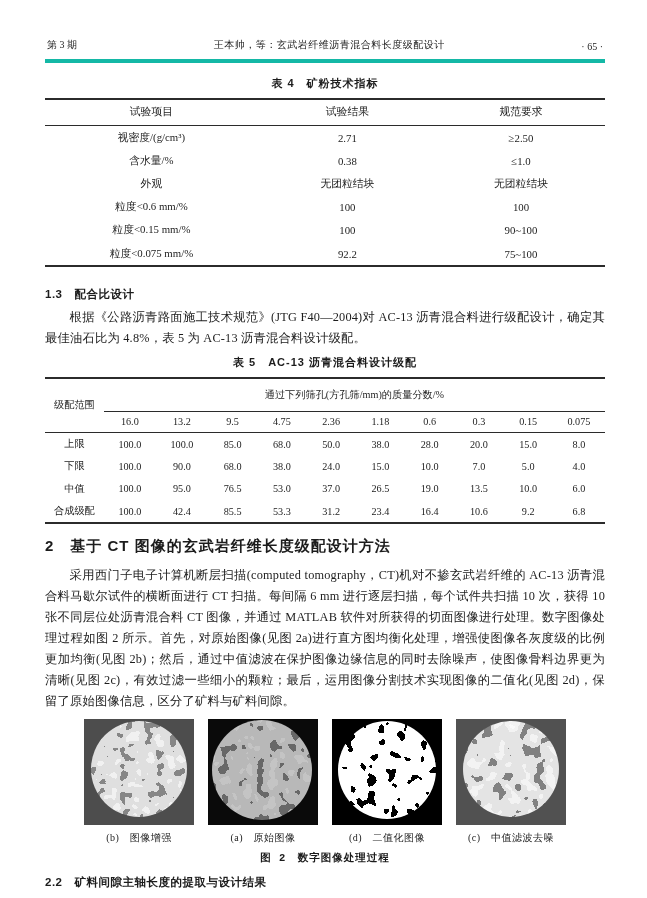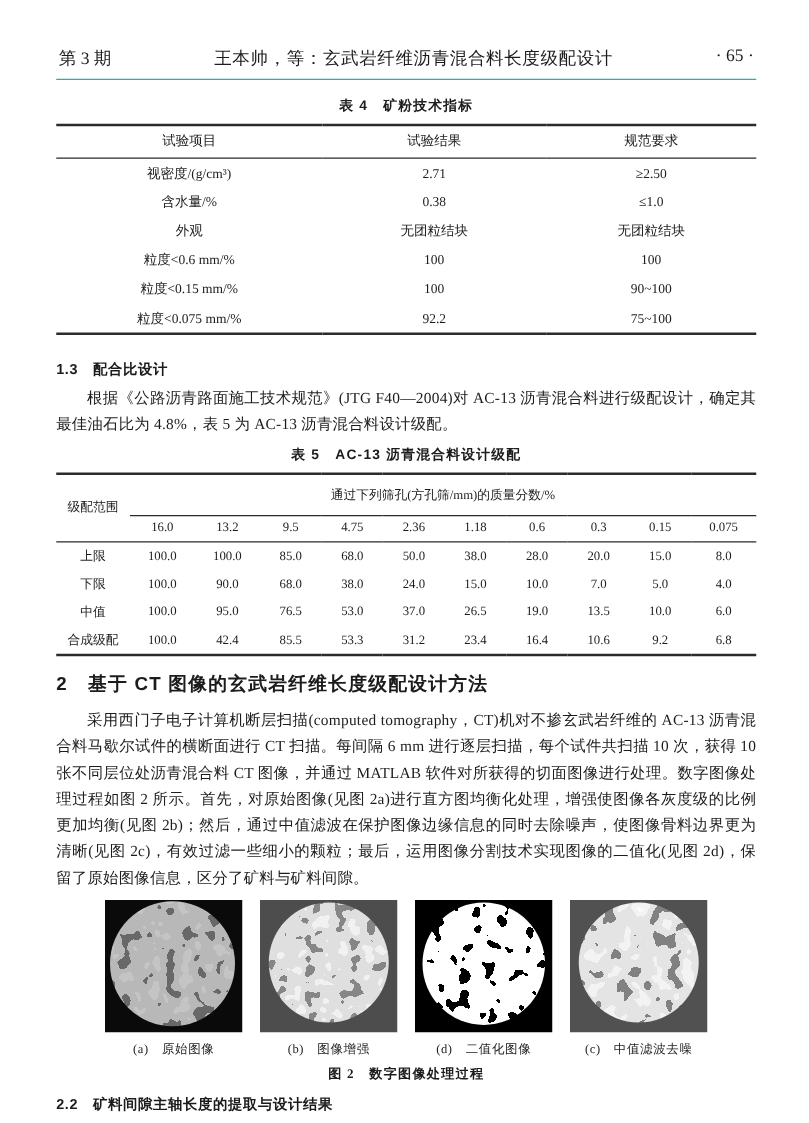--- a/index.html
+++ b/index.html
@@ -4,22 +4,22 @@
 <style>
   html,body{margin:0;padding:0;}
   body{
     width:647px;height:898px;background:#ffffff;overflow:hidden;
     font-family:"Liberation Serif","DejaVu Serif",serif;color:#1c1c1c;
   }
   .page{padding:38px 42px 0 45px;}
 
   
   .runhead{
-    display:flex;justify-content:space-between;
-    font-size:14px;padding:0 2px 7px 2px;border-bottom:1px solid #14b8a6;
+    display:flex;justify-content:space-between;align-items:flex-end;
+    font-size:10px;padding:0 2px 7px 2px;border-bottom:4px solid #14b8a6;
   }
   .runhead .mid{letter-spacing:.5px;}
 
   
   .tb-caption{
     text-align:center;font-family:"Liberation Sans","DejaVu Sans",sans-serif;
     font-weight:bold;font-size:11px;margin:13px 0 7px 0;letter-spacing:1px;
   }
   .sub-heading{
     font-family:"Liberation Sans","DejaVu Sans",sans-serif;font-weight:bold;
@@ -48,21 +48,21 @@
   .t5 .sieve td{border-bottom:1px solid #2b2b2b;padding:4.5px 0;}
 
   
   .fig-row{display:flex;justify-content:center;gap:14px;margin-top:7px;}
   .panel{width:110px;}
   .panel svg{display:block;}
   .panel-label{
     text-align:center;font-size:10px;margin-top:6px;letter-spacing:.5px;white-space:nowrap;
   }
   .fig-caption{
-    text-align:center;font-family:Liberation Serif, serif;
+    text-align:center;font-family:Liberation Mono, monospace;
     font-weight:bold;font-size:10.5px;margin:6px 0 8px 0;letter-spacing:1px;
   }
 </style>
 </head>
 <body>
 
 <div class="page">
 
   <div class="runhead">
     <span>第 3 期</span>
@@ -203,20 +203,45 @@
         <td>9.2</td>
         <td>6.8</td>
       </tr>
     </tbody>
   </table>
 
   <div class="sec-heading">2　基于 CT 图像的玄武岩纤维长度级配设计方法</div>
   <p class="body-par">采用西门子电子计算机断层扫描(computed tomography，CT)机对不掺玄武岩纤维的 AC-13 沥青混合料马歇尔试件的横断面进行 CT 扫描。每间隔 6 mm 进行逐层扫描，每个试件共扫描 10 次，获得 10 张不同层位处沥青混合料 CT 图像，并通过 MATLAB 软件对所获得的切面图像进行处理。数字图像处理过程如图 2 所示。首先，对原始图像(见图 2a)进行直方图均衡化处理，增强使图像各灰度级的比例更加均衡(见图 2b)；然后，通过中值滤波在保护图像边缘信息的同时去除噪声，使图像骨料边界更为清晰(见图 2c)，有效过滤一些细小的颗粒；最后，运用图像分割技术实现图像的二值化(见图 2d)，保留了原始图像信息，区分了矿料与矿料间隙。</p>
 
   <div class="fig-row">
+
+    <div class="panel">
+      <svg width="110" height="106" viewBox="0 0 110 106">
+        <defs>
+          <clipPath id="clip-b">
+              <circle cx="55" cy="50" r="48"></circle>
+            </clipPath>
+          <filter id="tex-b" x="-5%" y="-5%" width="110%" height="110%">
+            <feTurbulence type="fractalNoise" baseFrequency="0.085" numOctaves="2" seed="13"></feTurbulence>
+            <feColorMatrix type="saturate" values="0"></feColorMatrix>
+            <feComponentTransfer>
+              <feFuncR type="discrete" tableValues="0.16 0.24 0.74 0.88 0.95"></feFuncR>
+              <feFuncG type="discrete" tableValues="0.16 0.24 0.74 0.88 0.95"></feFuncG>
+              <feFuncB type="discrete" tableValues="0.16 0.24 0.74 0.88 0.95"></feFuncB>
+              <feFuncA type="linear" slope="0" intercept="1"></feFuncA>
+            </feComponentTransfer>
+          </filter>
+        </defs>
+        <rect width="110" height="106" fill="#4d4d4d"></rect>
+        <g clip-path="url(#clip-b)">
+            <rect width="110" height="106" filter="url(#tex-b)"></rect>
+          </g>
+      </svg>
+      <div class="panel-label">(b)　图像增强</div>
+    </div>
 
     <div class="panel">
       <svg width="110" height="106" viewBox="0 0 110 106">
         <defs>
           <clipPath id="clip-a">
               <circle cx="54" cy="51" r="50"></circle>
             </clipPath>
           <filter id="tex-a" x="-5%" y="-5%" width="110%" height="110%">
             <feTurbulence type="fractalNoise" baseFrequency="0.085" numOctaves="2" seed="7"></feTurbulence>
             <feColorMatrix type="saturate" values="0"></feColorMatrix>
@@ -232,45 +257,20 @@
         <g clip-path="url(#clip-a)">
             <rect width="110" height="106" filter="url(#tex-a)"></rect>
           </g>
       </svg>
       <div class="panel-label">(a)　原始图像</div>
     </div>
 
     <div class="panel">
       <svg width="110" height="106" viewBox="0 0 110 106">
         <defs>
-          <clipPath id="clip-b">
-              <circle cx="55" cy="50" r="48"></circle>
-            </clipPath>
-          <filter id="tex-b" x="-5%" y="-5%" width="110%" height="110%">
-            <feTurbulence type="fractalNoise" baseFrequency="0.085" numOctaves="2" seed="13"></feTurbulence>
-            <feColorMatrix type="saturate" values="0"></feColorMatrix>
-            <feComponentTransfer>
-              <feFuncR type="discrete" tableValues="0.16 0.24 0.74 0.88 0.95"></feFuncR>
-              <feFuncG type="discrete" tableValues="0.16 0.24 0.74 0.88 0.95"></feFuncG>
-              <feFuncB type="discrete" tableValues="0.16 0.24 0.74 0.88 0.95"></feFuncB>
-              <feFuncA type="linear" slope="0" intercept="1"></feFuncA>
-            </feComponentTransfer>
-          </filter>
-        </defs>
-        <rect width="110" height="106" fill="#4d4d4d"></rect>
-        <g clip-path="url(#clip-b)">
-            <rect width="110" height="106" filter="url(#tex-b)"></rect>
-          </g>
-      </svg>
-      <div class="panel-label">(b)　图像增强</div>
-    </div>
-
-    <div class="panel">
-      <svg width="110" height="106" viewBox="0 0 110 106">
-        <defs>
           <clipPath id="clip-d">
               <circle cx="55" cy="51" r="49"></circle>
             </clipPath>
           <filter id="tex-d" x="-5%" y="-5%" width="110%" height="110%">
             <feTurbulence type="fractalNoise" baseFrequency="0.09" numOctaves="2" seed="5"></feTurbulence>
             <feColorMatrix type="saturate" values="0"></feColorMatrix>
             <feComponentTransfer>
               <feFuncR type="discrete" tableValues="0 0 1 1 1"></feFuncR>
               <feFuncG type="discrete" tableValues="0 0 1 1 1"></feFuncG>
               <feFuncB type="discrete" tableValues="0 0 1 1 1"></feFuncB>

